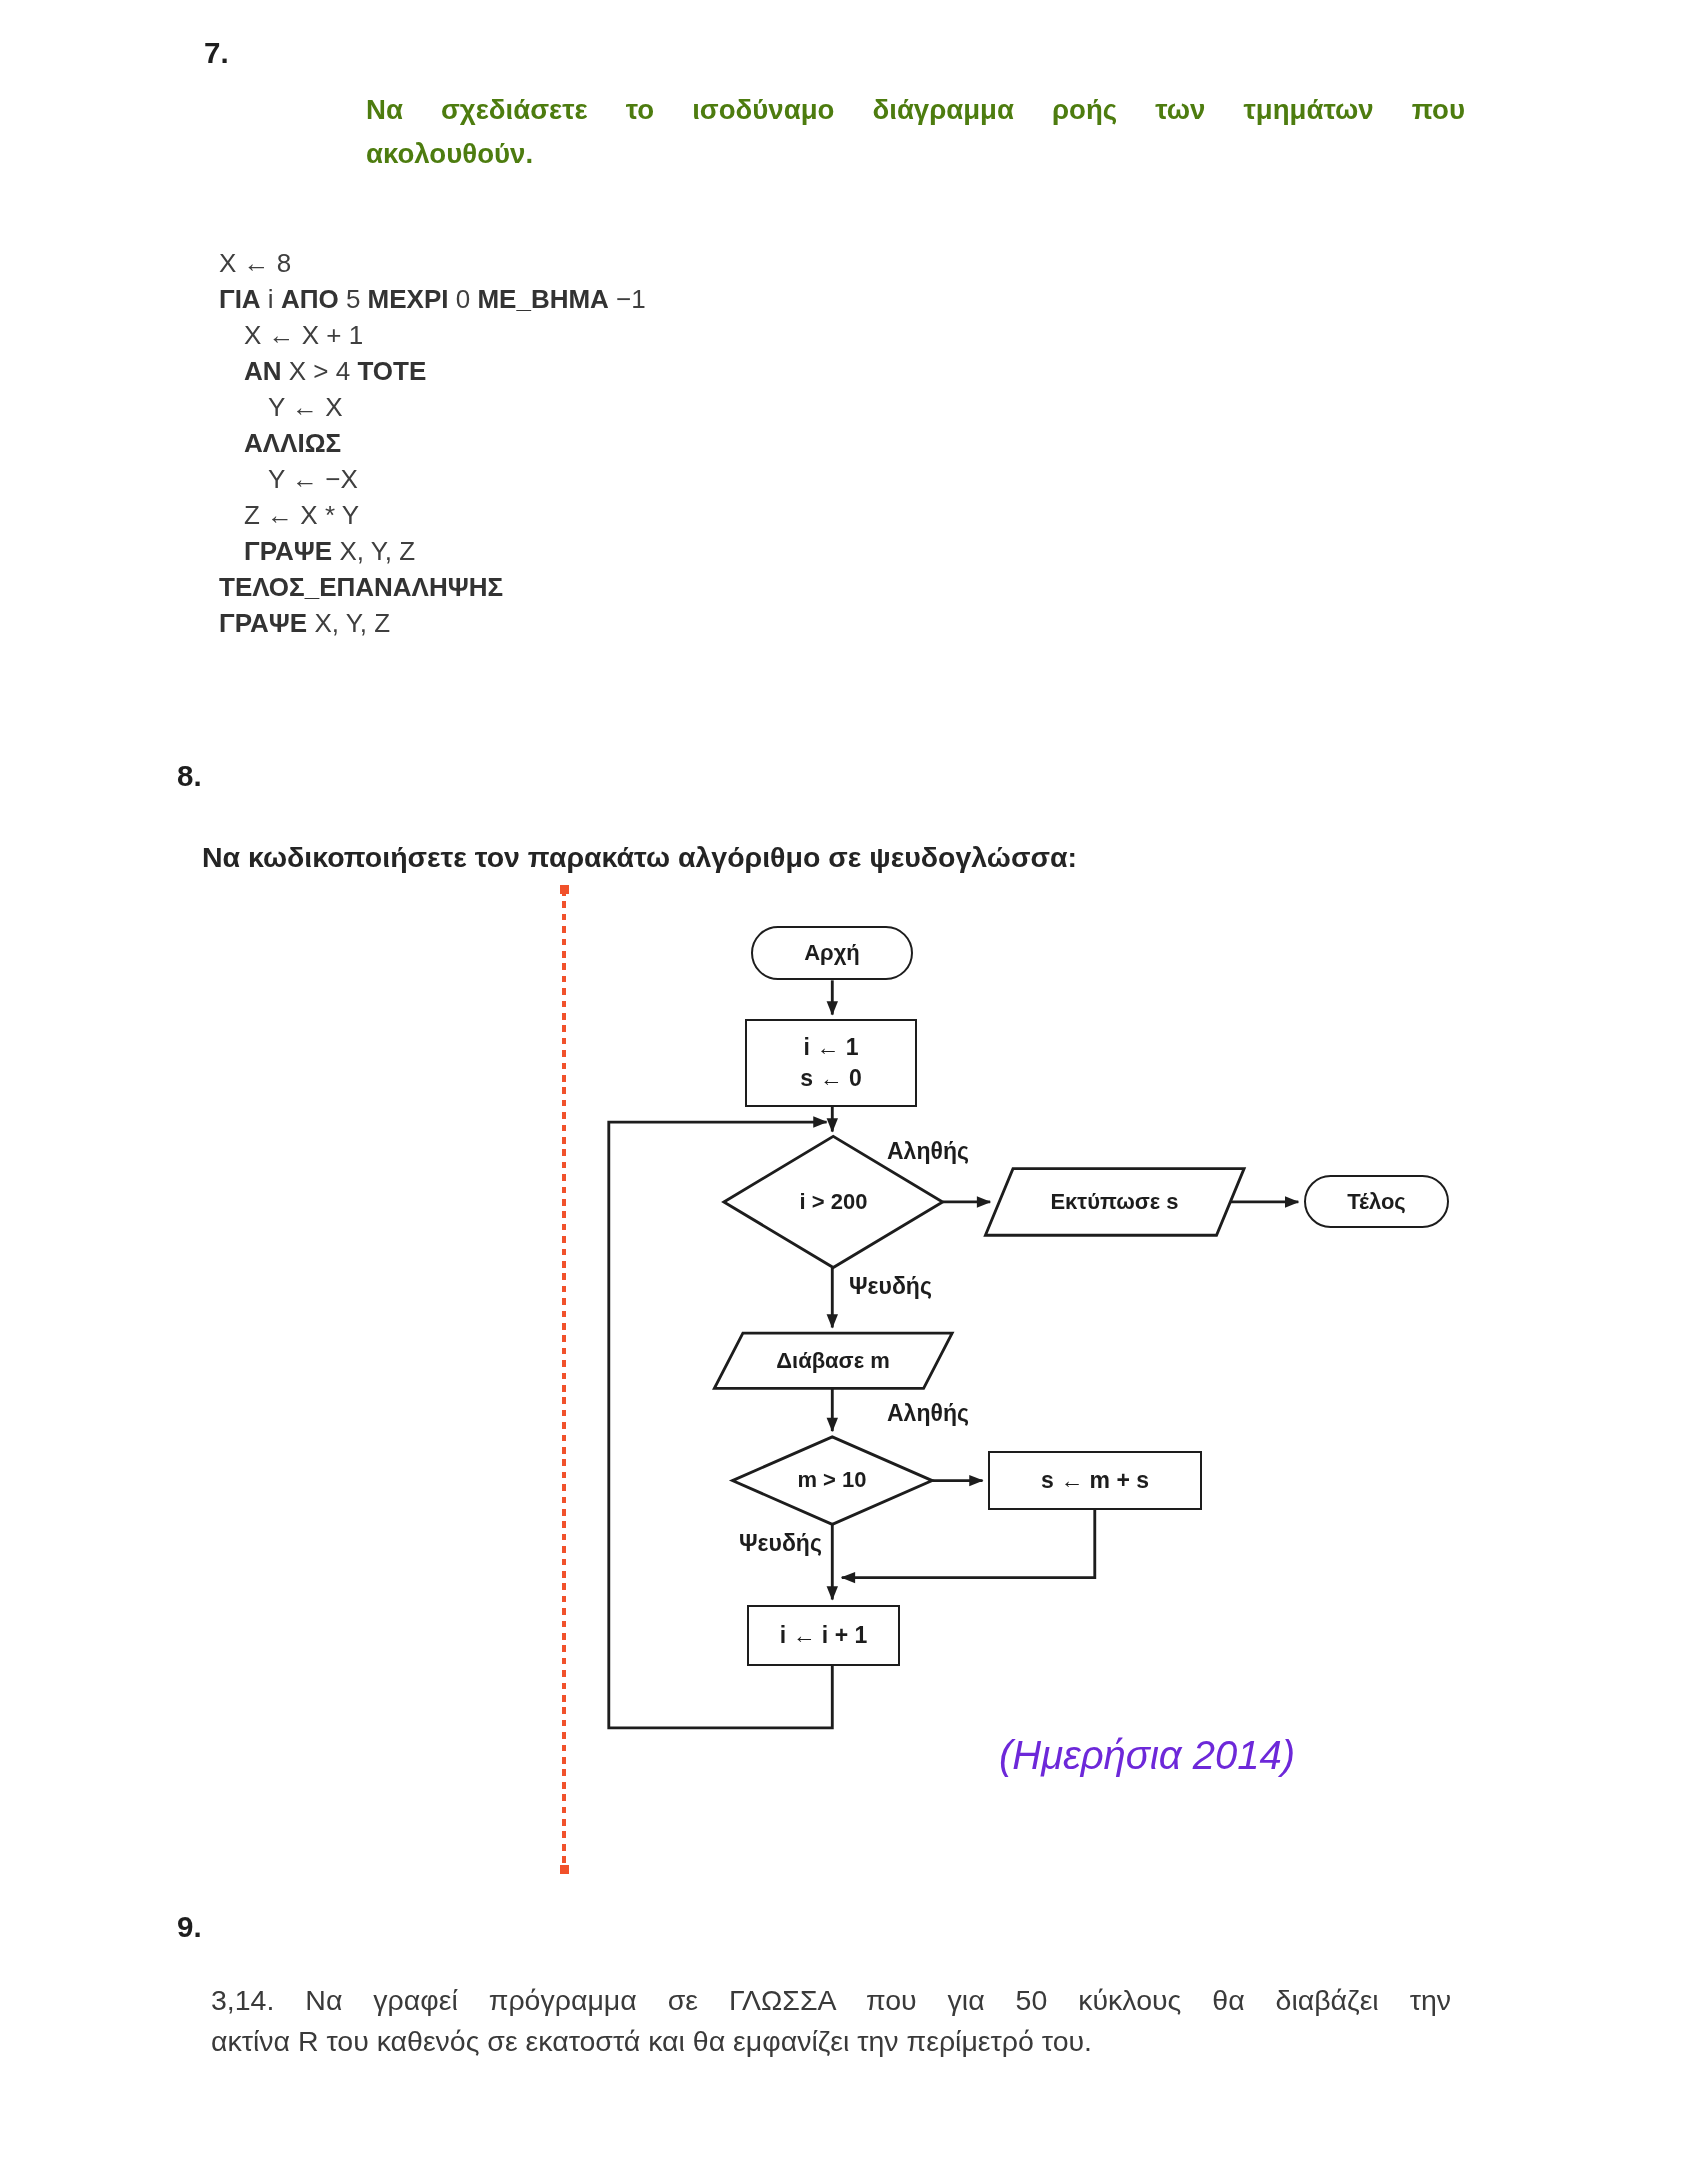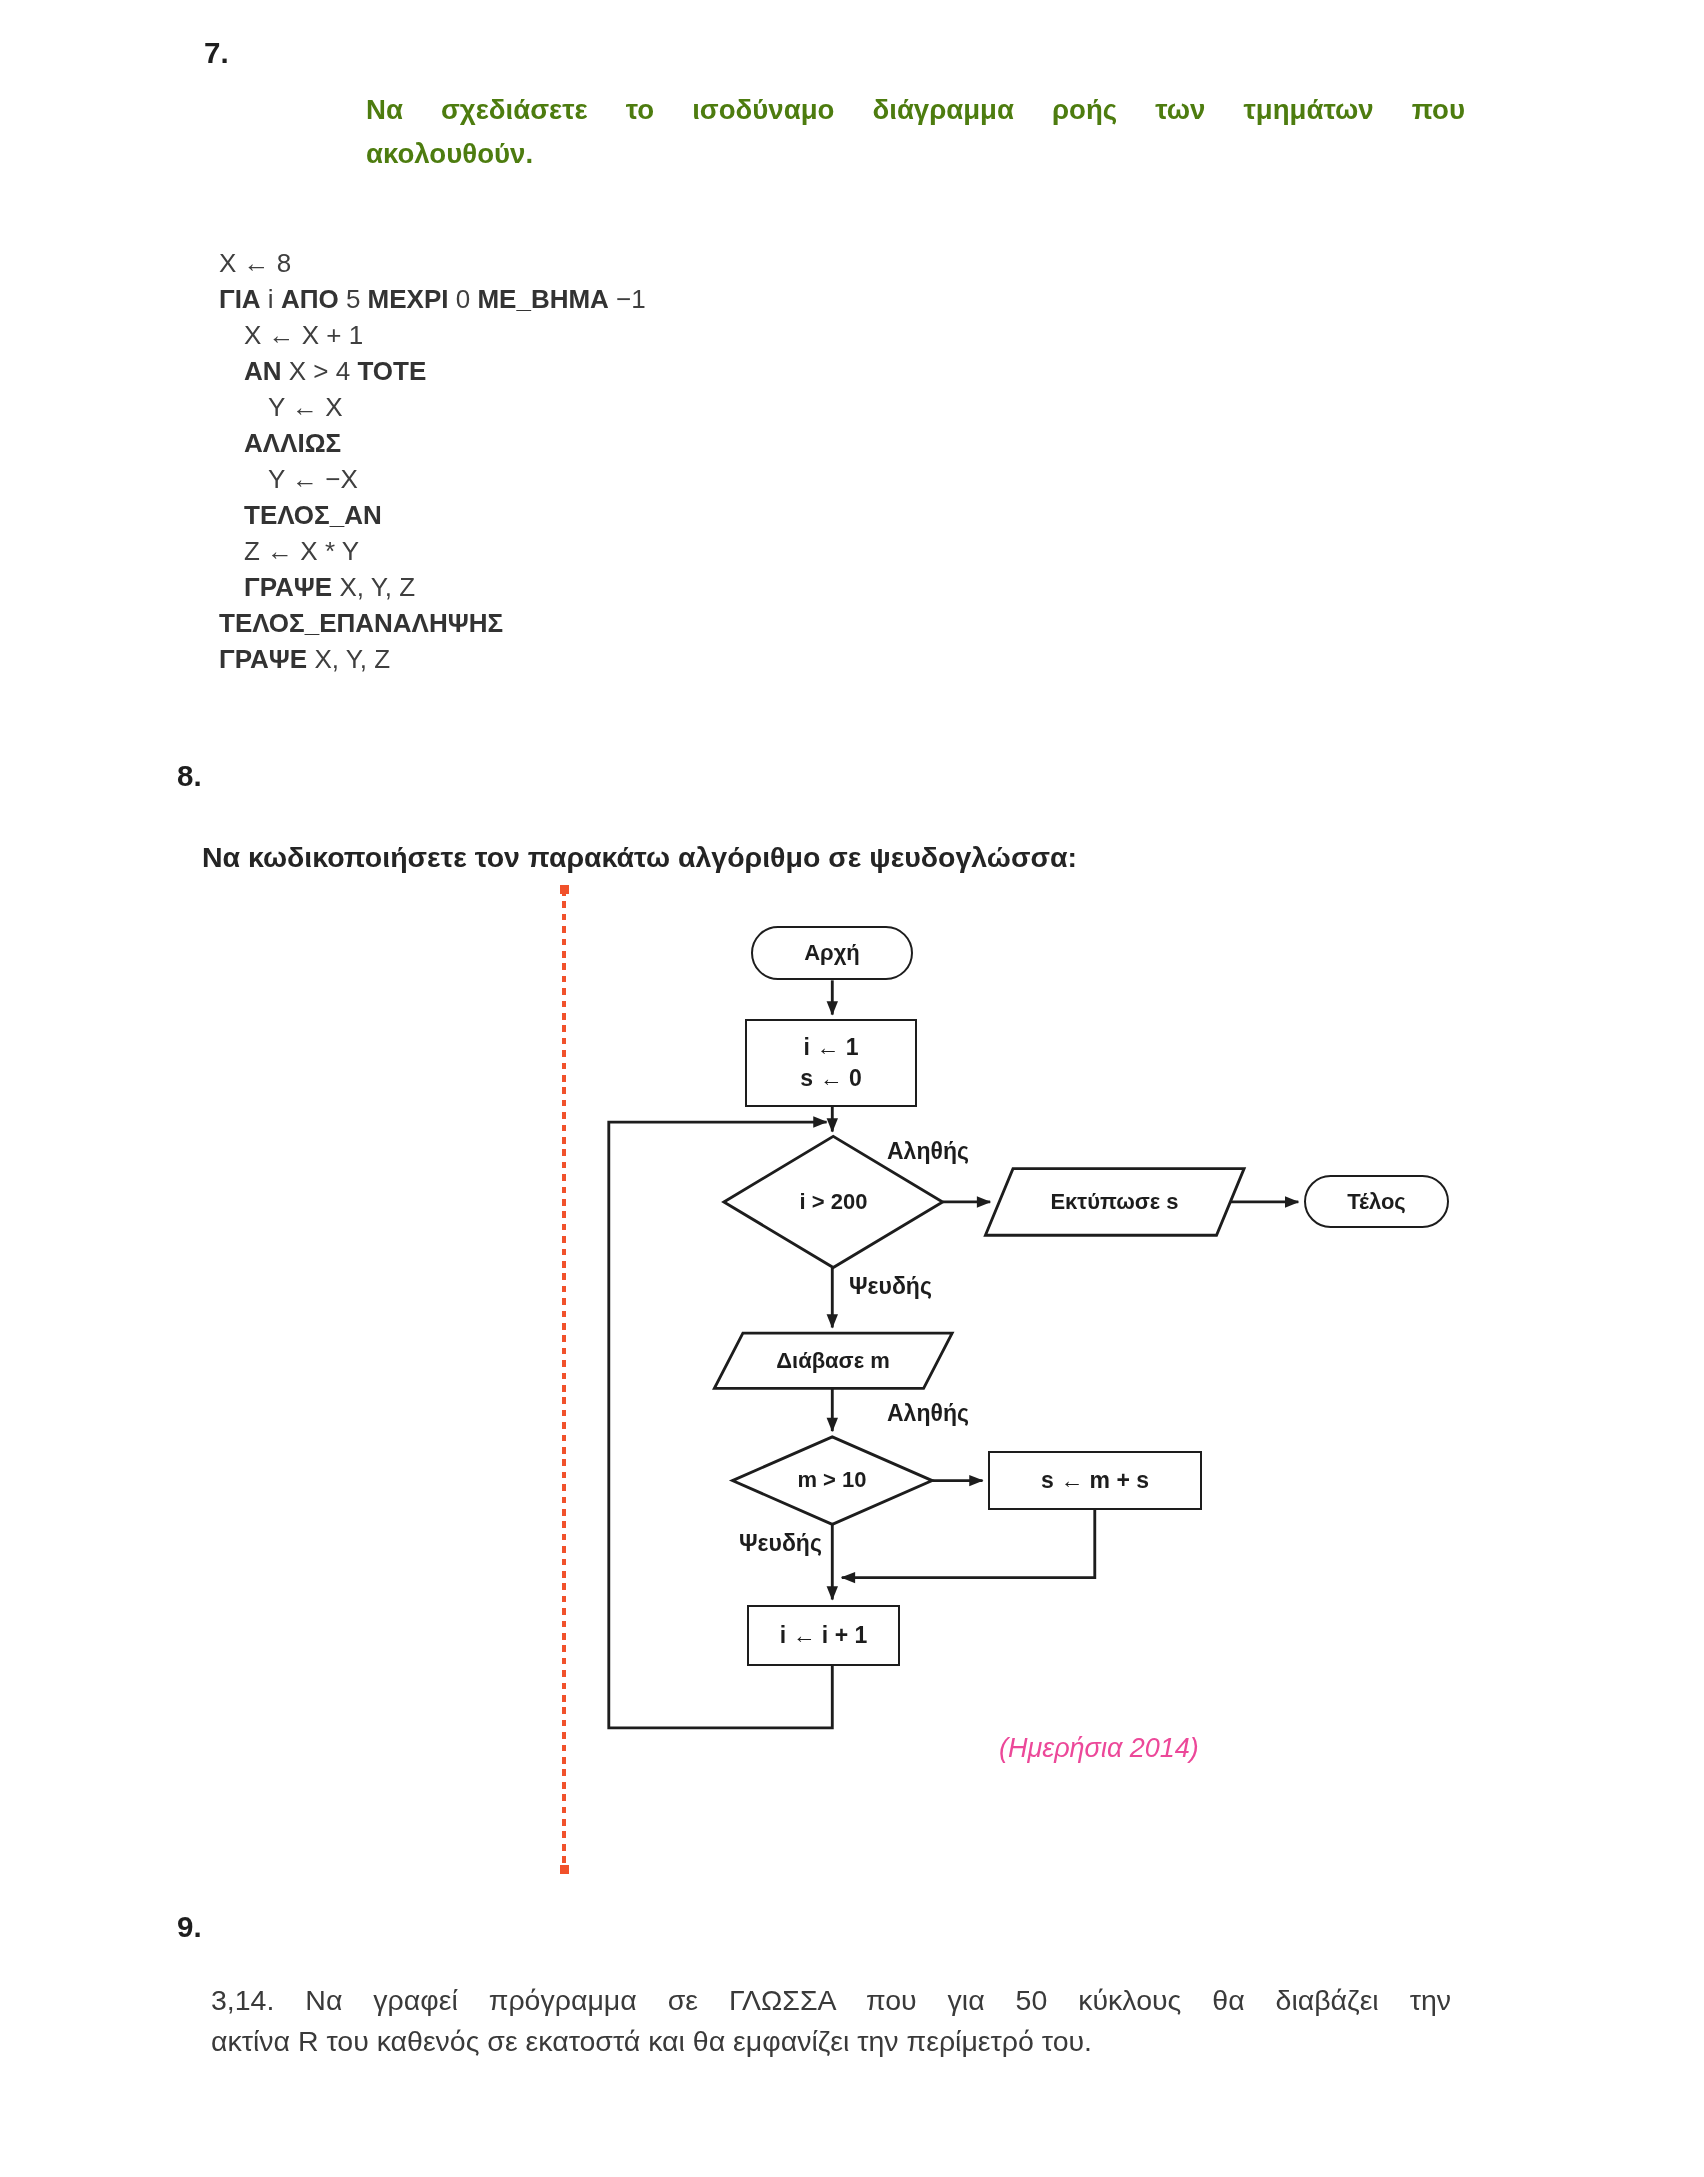--- a/index.html
+++ b/index.html
@@ -27,21 +27,21 @@
   .fc svg { position:absolute; left:0; top:0; }
   .node { position:absolute; background:#ffffff; border:2.9px solid #1d1d1d;
           display:flex; flex-direction:column; align-items:center; justify-content:center;
           font-weight:700; color:#1d1d1d; }
   .terminator { border-radius:28.5px; font-size:22px; }
   .rectnode { font-size:23px; }
   .init-line { line-height:31px; }
   .fc-text { position:absolute; display:flex; align-items:center; justify-content:center;
              font-weight:700; font-size:22px; color:#1d1d1d; }
   .fc-label { position:absolute; font-weight:700; font-size:23px; color:#1d1d1d; }
-  .caption { font-size:27px; font-style:italic; color:#ec4899; }
+  .caption { font-size:40px; font-style:italic; color:#6d28d9; }
 
   .q9body { width:1240px; font-size:28.5px; color:#3a3a3a; line-height:41px; }
 </style>
 </head>
 <body>
 
 <div class="page">
 
   <div class="abs qnum" style="left:204px; top:36px;">7.</div>
 
@@ -51,21 +51,20 @@
   </div>
 
   <div class="abs code" style="left:219px; top:245px;">
       <div class="code-line" style="padding-left: 0px;"><span>X ← 8</span></div>
       <div class="code-line" style="padding-left: 0px;"><span class="kw">ΓΙΑ</span><span> i </span><span class="kw">ΑΠΟ</span><span> 5 </span><span class="kw">ΜΕΧΡΙ</span><span> 0 </span><span class="kw">ΜΕ_ΒΗΜΑ</span><span> −1</span></div>
       <div class="code-line" style="padding-left: 25px;"><span>X ← X + 1</span></div>
       <div class="code-line" style="padding-left: 25px;"><span class="kw">ΑΝ</span><span> X &gt; 4 </span><span class="kw">ΤΟΤΕ</span></div>
       <div class="code-line" style="padding-left: 49px;"><span>Y ← X</span></div>
       <div class="code-line" style="padding-left: 25px;"><span class="kw">ΑΛΛΙΩΣ</span></div>
       <div class="code-line" style="padding-left: 49px;"><span>Y ← −X</span></div>
-      <div class="code-line" style="padding-left: 25px;"><span class="kw">ΤΕΛΟΣ_ΑΝ</span></div>
       <div class="code-line" style="padding-left: 25px;"><span>Z ← X * Y</span></div>
       <div class="code-line" style="padding-left: 25px;"><span class="kw">ΓΡΑΨΕ</span><span> X, Y, Z</span></div>
       <div class="code-line" style="padding-left: 0px;"><span class="kw">ΤΕΛΟΣ_ΕΠΑΝΑΛΗΨΗΣ</span></div>
       <div class="code-line" style="padding-left: 0px;"><span class="kw">ΓΡΑΨΕ</span><span> X, Y, Z</span></div>
     </div>
 
   <div class="abs qnum" style="left:177px; top:759px;">8.</div>
 
   <div class="abs prompt8" style="left:202px; top:841px;">Να κωδικοποιήσετε τον παρακάτω αλγόριθμο σε ψευδογλώσσα:</div>
 

